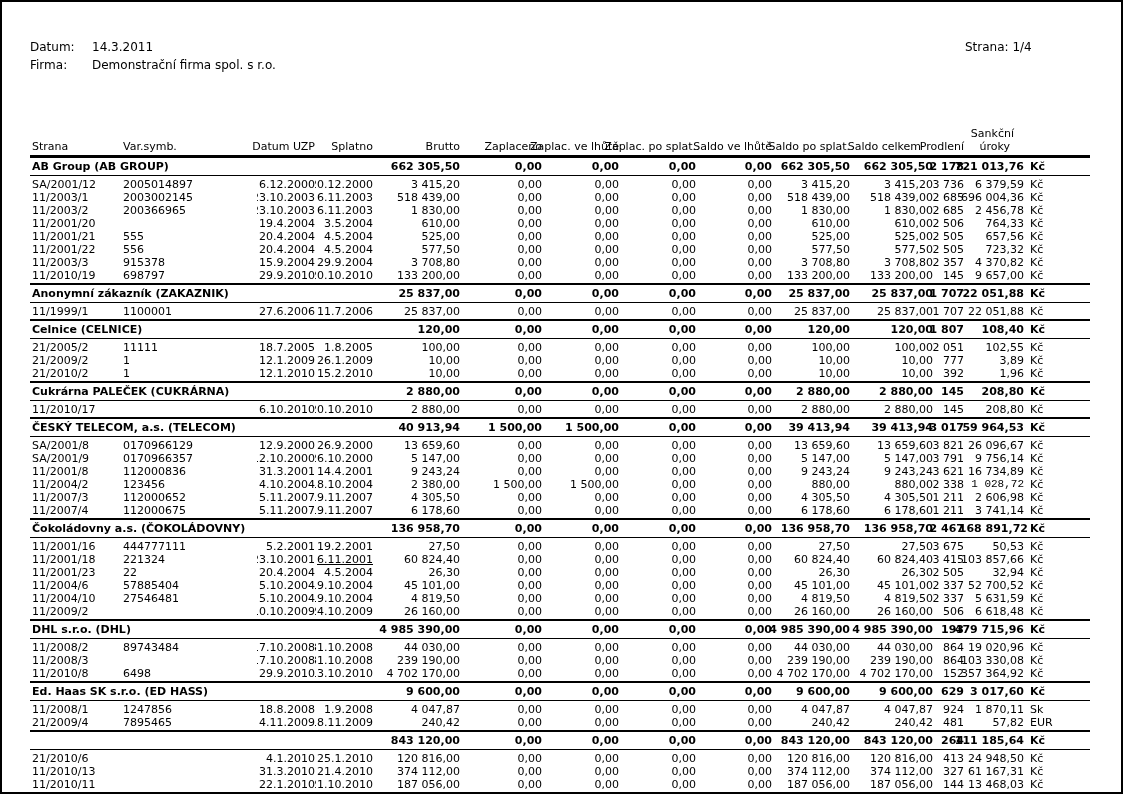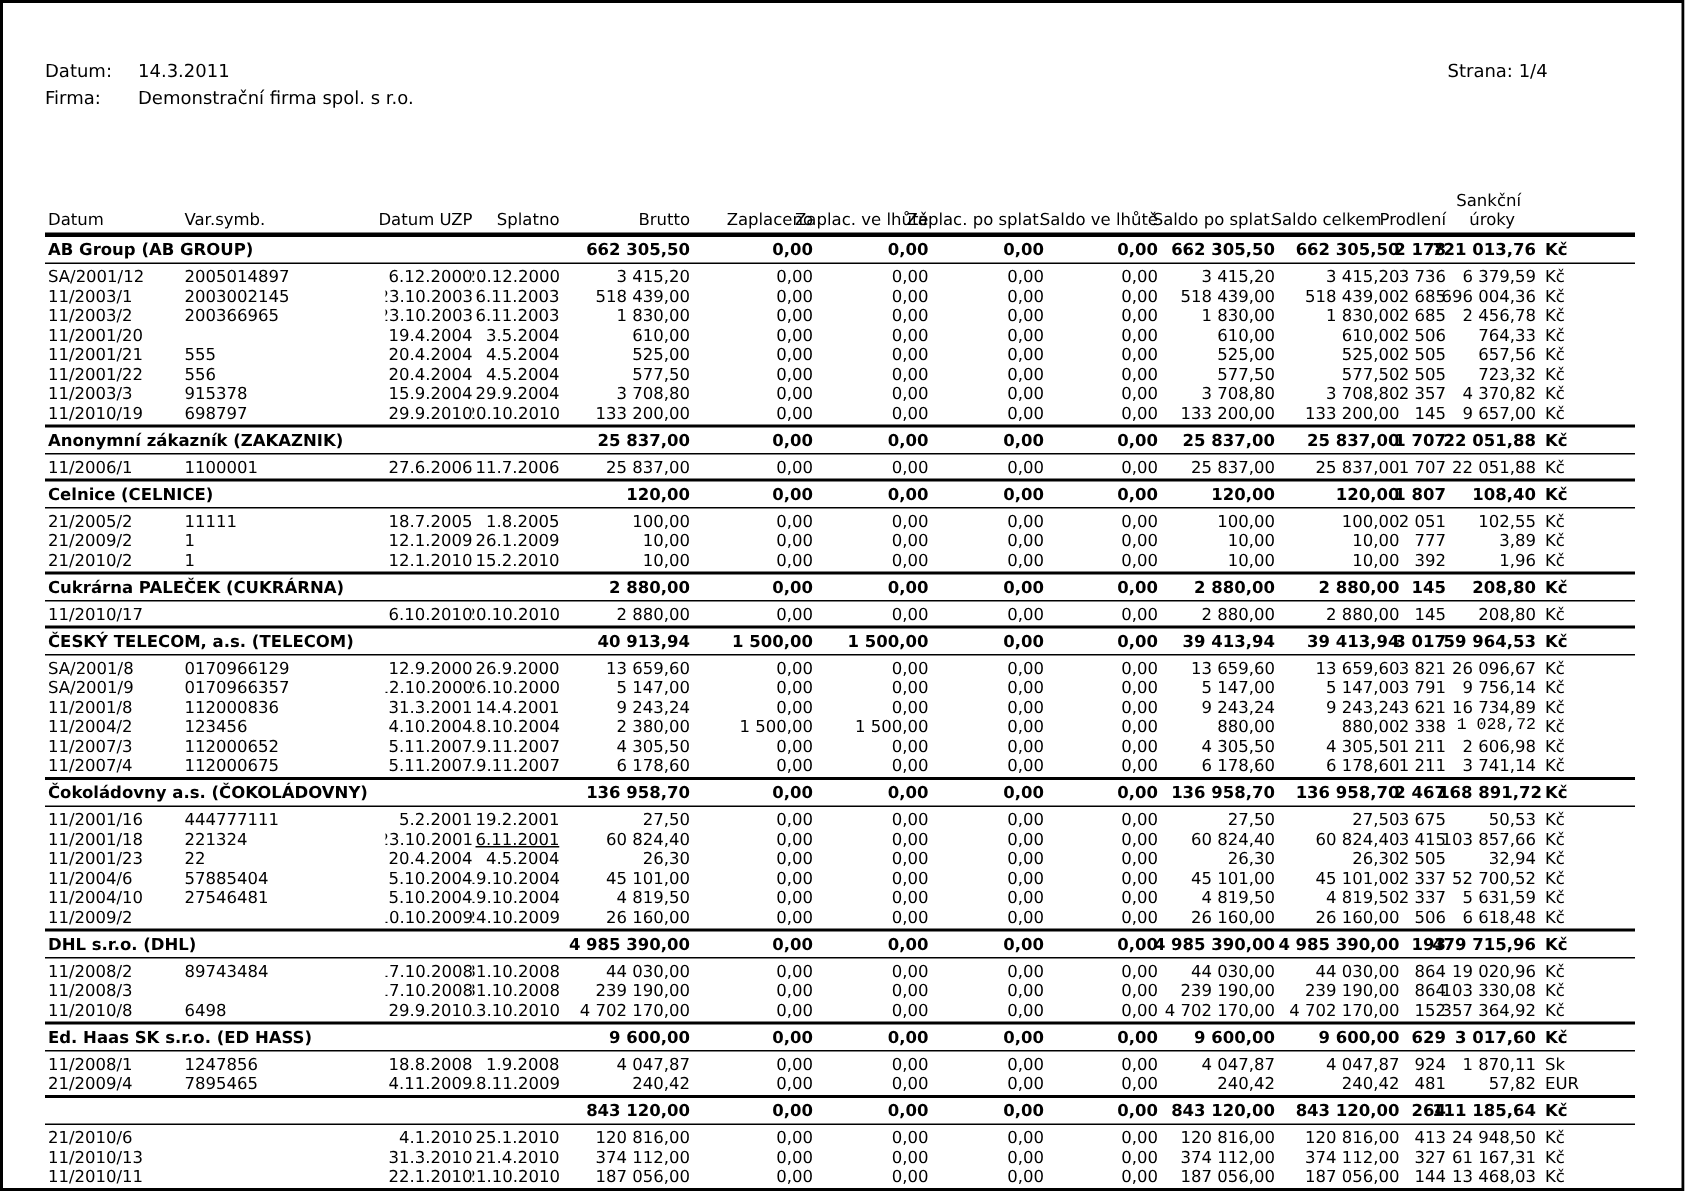--- a/index.html
+++ b/index.html
@@ -33,21 +33,21 @@
   <span class="meta" style="left:28px; top:38px;">Datum:</span>
   <span class="meta" style="left:90px; top:38px;">14.3.2011</span>
   <span class="meta" style="left:28px; top:56px;">Firma:</span>
   <span class="meta" style="left:90px; top:56px;">Demonstrační firma spol. s r.o.</span>
   <span class="meta" style="left:963px; top:38px;">Strana: 1/4</span>
 
 
   <div class="report">
     <div class="thead" id="thead">
         <span class="cell" style="right: 76px; top: 1px;">Sankční</span>
-        <span class="cell" style="left: 2px; top: 14px;">Datum</span>
+        <span class="cell" style="left: 2px; top: 14px;">Strana</span>
         <span class="cell" style="left: 93px; top: 14px;">Var.symb.</span>
         <span class="cell" style="right: 775px; top: 14px;">Datum UZP</span>
         <span class="cell" style="right: 717px; top: 14px;">Splatno</span>
         <span class="cell" style="right: 630px; top: 14px;">Brutto</span>
         <span class="cell" style="right: 548px; top: 14px;">Zaplaceno</span>
         <span class="cell" style="right: 471px; top: 14px;">Zaplac. ve lhůtě</span>
         <span class="cell" style="right: 394px; top: 14px;">Zaplac. po splat.</span>
         <span class="cell" style="right: 318px; top: 14px;">Saldo ve lhůtě</span>
         <span class="cell" style="right: 240px; top: 14px;">Saldo po splat.</span>
         <span class="cell" style="right: 169px; top: 14px;">Saldo celkem</span>
@@ -208,21 +208,21 @@
             <span class="cell" style="right: 394px;">0,00</span>
             <span class="cell" style="right: 318px;">0,00</span>
             <span class="cell" style="right: 240px;">25 837,00</span>
             <span class="cell" style="right: 157px;">25 837,00</span>
             <span class="cell" style="right: 126px;">1 707</span>
             <span class="cell" style="right: 66px;">22 051,88</span>
             <span class="cell" style="left: 1000px;">Kč</span>
           </div>
           <div class="detail-rows">
             <div class="row">
-              <span class="cell" style="left: 2px;">11/2006/1</span>
+              <span class="cell" style="left: 2px;">11/1999/1</span>
               <span class="cell" style="left: 93px;">1100001</span>
               <span class="cell c-date" style="right: 775px;">27.6.2006</span>
               <span class="cell c-date" style="right: 717px;">11.7.2006</span>
               <span class="cell" style="right: 630px;">25 837,00</span>
               <span class="cell" style="right: 548px;">0,00</span>
               <span class="cell" style="right: 471px;">0,00</span>
               <span class="cell" style="right: 394px;">0,00</span>
               <span class="cell" style="right: 318px;">0,00</span>
               <span class="cell" style="right: 240px;">25 837,00</span>
               <span class="cell" style="right: 157px;">25 837,00</span>

